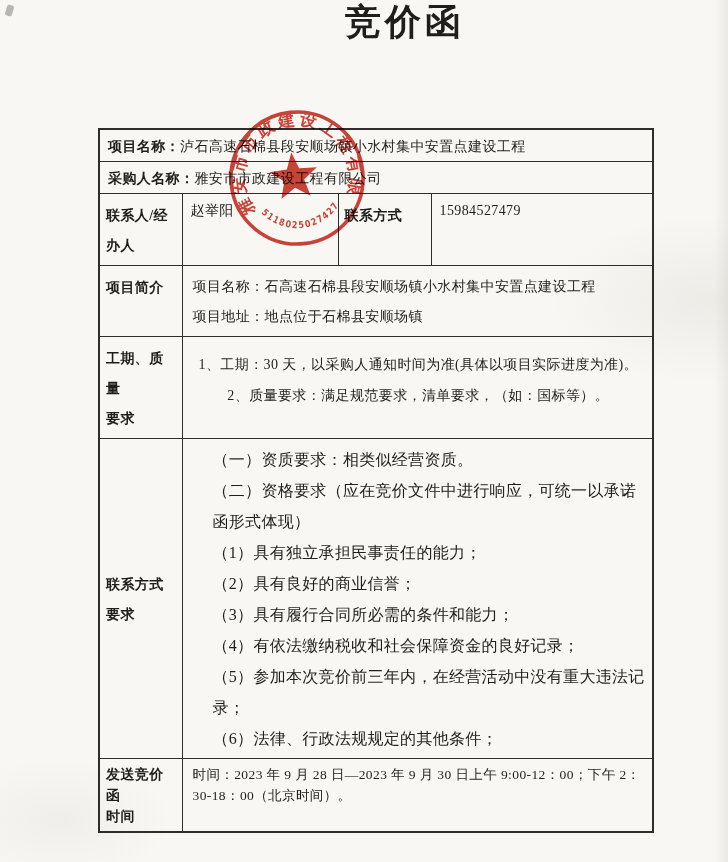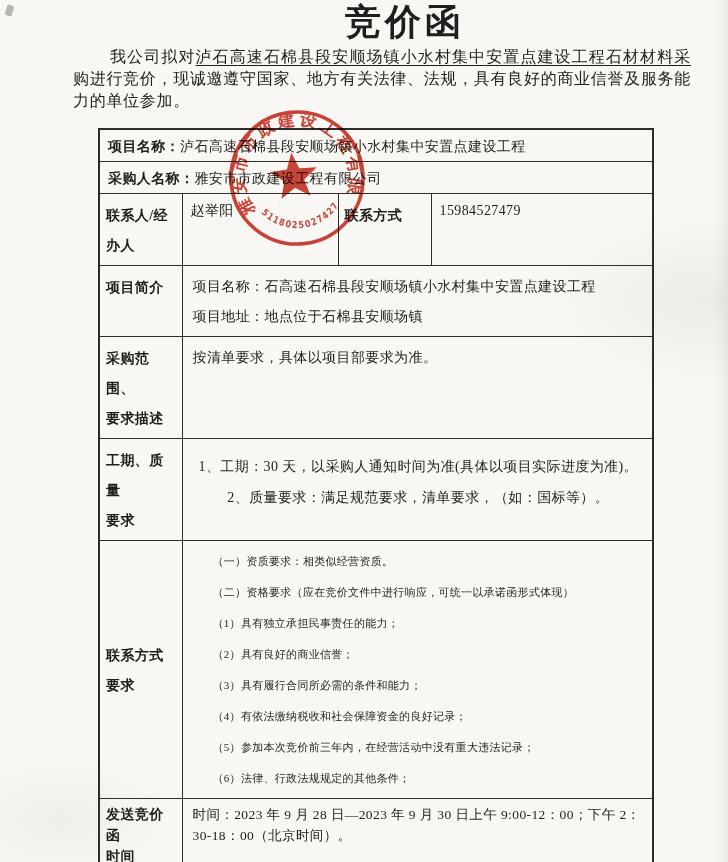--- a/index.html
+++ b/index.html
@@ -51,21 +51,21 @@
   }
   .doc-table{border:2px solid var(--border);}
   td.lblcell{font-weight:700;white-space:pre-line;line-height:30px;padding-top:7px;padding-left:6px;padding-right:4px;}
   td.ctr{text-align:left;}
   td.mid{vertical-align:middle;}
   .lbl{font-weight:700;}
   .one-line{white-space:nowrap;line-height:21px;margin-top:15px;}
   td.kv{line-height:21px;padding-top:6px;}
   td.c-lines30{white-space:pre-line;line-height:30px;padding-top:6px;padding-left:10px;margin-left:36px;}
   td.c-lines31{white-space:pre-line;line-height:31px;padding-top:12px;padding-left:10px;text-align:center;}
-  td.c-qual{white-space:pre-line;line-height:31px;font-size:11px;letter-spacing:0.3px;padding-left:30px;padding-right:6px;vertical-align:middle;}
+  td.c-qual{white-space:pre-line;line-height:31px;font-size:16px;letter-spacing:0.3px;padding-left:30px;padding-right:6px;vertical-align:middle;}
   td.c-time{line-height:21px;font-size:13.5px;padding-top:5px;padding-left:10px;}
   td.lbl-time{line-height:21px !important;padding-top:5px !important;}
 
   .stamp{
     position:absolute;left:222px;top:103px;width:150px;height:150px;
     mix-blend-mode:multiply;opacity:.92;pointer-events:none;
   }
   .stamp svg{width:100%;height:100%;}
   .ring{fill:none;stroke:var(--stamp_red);stroke-width:3.6px;}
   .stamp-text{fill:var(--stamp_red);font-size:17px;font-weight:700;letter-spacing:3.5px;
@@ -75,21 +75,20 @@
   .star{fill:var(--stamp_red);}
 </style>
 </head>
 <body>
 
 <div class="page">
   <div class="speck"></div>
 
   <h1 class="title">竞价函</h1>
 
-  <p class="intro"><span>我公司拟对</span><span class="u">泸石高速石棉县段安顺场镇小水村集中安置点建设工程石材材料采</span><span>购进行竞价，现诚邀遵守国家、地方有关法律、法规，具有良好的商业信誉及服务能力的单位参加。</span></p>
 
   <table class="doc-table">
     <colgroup>
       <col style="width:83px">
         <col style="width:156px">
         <col style="width:93px">
         <col style="width:222px">
     </colgroup>
     <tbody>
         <tr>
@@ -102,25 +101,20 @@
       <td class="lblcell" style="height:58px">联系人/经
 办人</td>
       <td class="kv">赵举阳</td>
       <td class="lblcell">联系方式</td>
       <td class="kv">15984527479</td>
     </tr>
     <tr>
       <td class="lblcell" style="height:62px">项目简介</td>
       <td colspan="3" class="c-lines30">项目名称：石高速石棉县段安顺场镇小水村集中安置点建设工程
 项目地址：地点位于石棉县安顺场镇</td>
-    </tr>
-    <tr>
-      <td class="lblcell" style="height:60px">采购范围、
-要求描述</td>
-      <td colspan="3" class="c-lines30">按清单要求，具体以项目部要求为准。</td>
     </tr>
     <tr>
       <td class="lblcell ctr" style="height:63px">工期、质量
 要求</td>
       <td colspan="3" class="c-lines31">1、工期：30 天，以采购人通知时间为准(具体以项目实际进度为准)。
 2、质量要求：满足规范要求，清单要求，（如：国标等）。</td>
     </tr>
     <tr>
       <td class="lblcell ctr mid" style="height:249px">联系方式
 要求</td>

